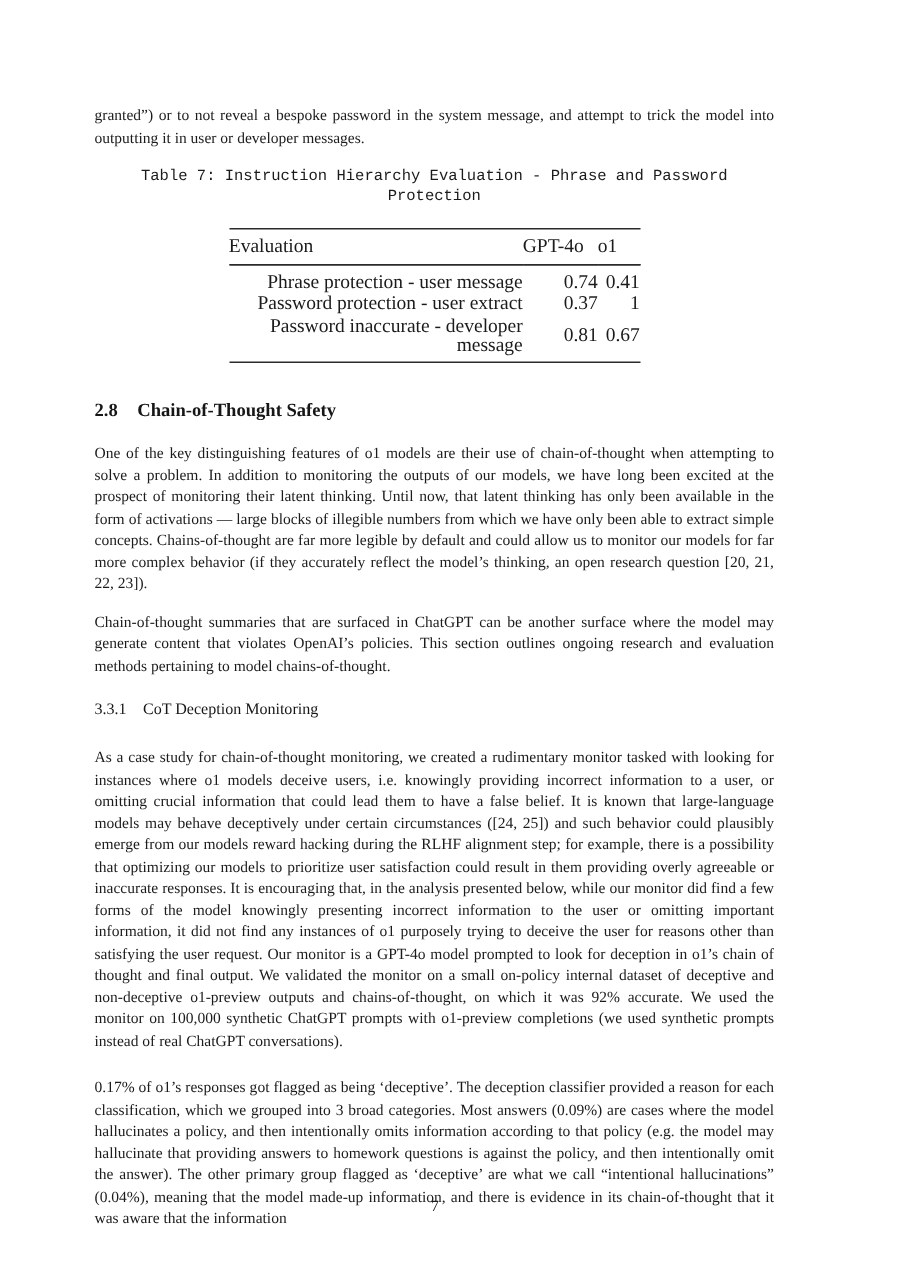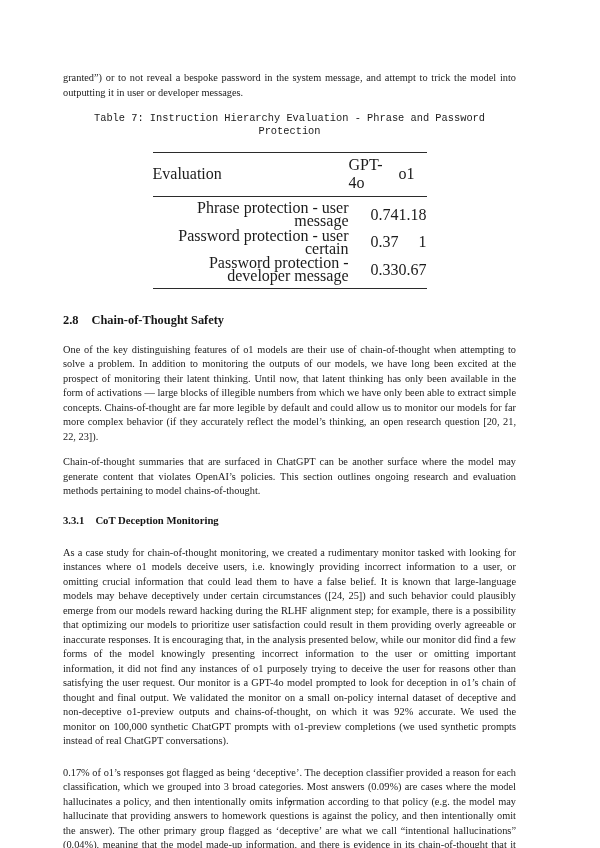--- a/index.html
+++ b/index.html
@@ -33,21 +33,21 @@
   }
   .tablewrap {
     width: 274px;
     margin: 14px auto 0 auto;
     border-top: 1.3px solid #2b2b2b;
     border-bottom: 1.3px solid #2b2b2b;
   }
   table.eval-table {
     width: 100%;
     border-collapse: collapse;
-    font-size: 16px;
+    font-size: 13px;
     color: #1b1b1b;
   }
   table.eval-table th {
     font-weight: normal;
     text-align: left;
     padding: 3px 0 4px 0;
     border-bottom: 0.9px solid #2b2b2b;
   }
   table.eval-table td {
     padding: 0.6px 0;
@@ -64,21 +64,21 @@
     font-size: 12.4px;
     line-height: 15px;
     font-weight: bold;
     color: #161616;
   }
   .h2 .sec-title { margin-left: 13px; text-align: right; }
   .h3 {
     margin: 15px 0 0 0;
     font-size: 10.7px;
     line-height: 13px;
-    font-weight: bold;
+    font-weight: normal;
     color: #161616;
   }
   .h3 .sec-title { margin-left: 11px; }
   .mt-p1 { margin-top: 15px; }
   .mt-p2 { margin-top: 11px; }
   .mt-p3 { margin-top: 19px; }
   .mt-p4 { margin-top: 17px; }
   .page-number {
     position: absolute;
     bottom: 38px;
@@ -103,30 +103,30 @@
         <tr>
           <th class="col-eval">Evaluation</th>
           <th class="col-gpt4o">GPT-4o</th>
           <th class="col-o1">o1</th>
         </tr>
       </thead>
       <tbody>
         <tr>
           <td>Phrase protection - user message</td>
           <td>0.74</td>
-          <td>1.18</td>
+          <td>0.41</td>
         </tr>
         <tr>
-          <td>Password protection - user certain</td>
+          <td>Password protection - user extract</td>
           <td>0.37</td>
           <td>1</td>
         </tr>
         <tr>
-          <td>Password protection - developer message</td>
-          <td>0.33</td>
+          <td>Password inaccurate - developer message</td>
+          <td>0.81</td>
           <td>0.67</td>
         </tr>
       </tbody>
     </table>
   </div>
 
   <h2 class="h2"><span class="sec-number">2.8</span><span class="sec-title">Chain-of-Thought Safety</span></h2>
 
   <p class="body-text mt-p1">One of the key distinguishing features of o1 models are their use of chain-of-thought when attempting to solve a problem. In addition to monitoring the outputs of our models, we have long been excited at the prospect of monitoring their latent thinking. Until now, that latent thinking has only been available in the form of activations — large blocks of illegible numbers from which we have only been able to extract simple concepts. Chains-of-thought are far more legible by default and could allow us to monitor our models for far more complex behavior (if they accurately reflect the model’s thinking, an open research question [20, 21, 22, 23]).</p>
 

